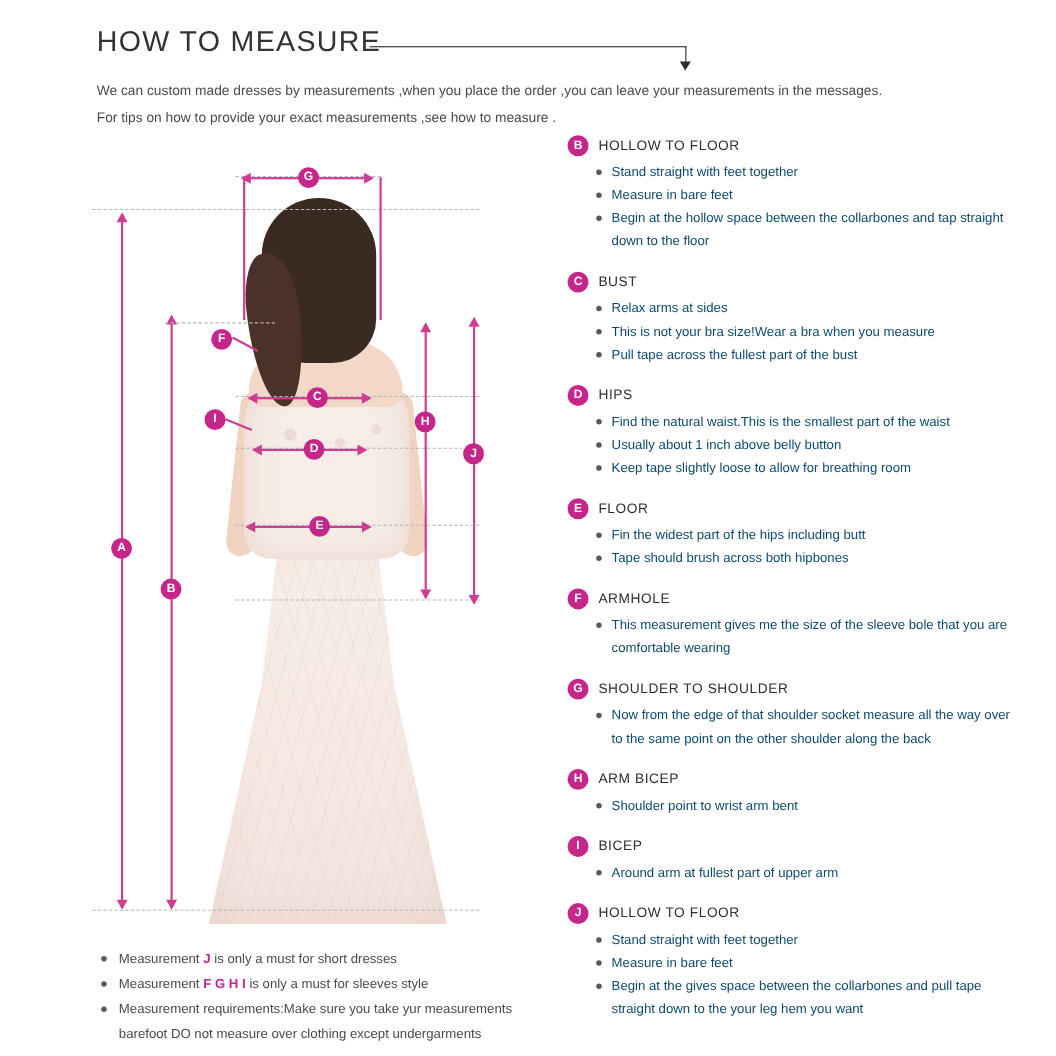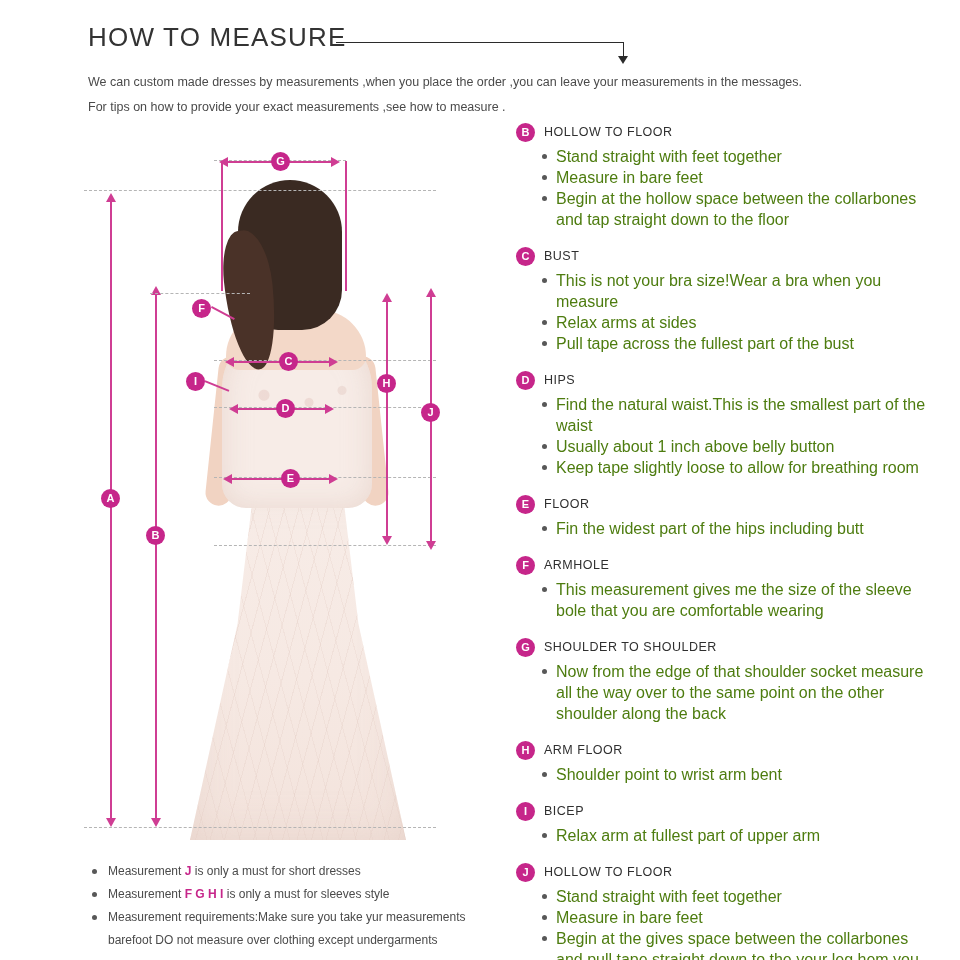--- a/index.html
+++ b/index.html
@@ -220,23 +220,23 @@
     line-height: 20px;
   }
   .instr-list {
     margin: 3px 0 0 0;
     padding: 0;
     list-style: none;
   }
   .instr-list li {
     position: relative;
     padding-left: 40px;
-    font-size: 16px;
+    font-size: 12px;
     line-height: 21px;
-    color: #4d7c0f;
+    color: #0c4a6e;
   }
   .instr-list li::before {
     content: "";
     position: absolute;
     left: 26px; top: 8px;
     width: 5px; height: 5px;
     border-radius: 50%;
     background: #585858;
   }
 
@@ -367,22 +367,22 @@
         <li>Begin at the hollow space between the  collarbones and tap straight down to the floor</li>
       </ul>
     </div>
 
     <div class="instr-block">
       <div class="instr-head">
         <span class="badge">C</span>
         <span class="instr-title">BUST</span>
       </div>
       <ul class="instr-list">
+        <li>Relax arms at sides</li>
         <li>This is not your bra size!Wear a bra when you measure</li>
-        <li>Relax arms at sides</li>
         <li>Pull tape across the fullest part of the bust</li>
       </ul>
     </div>
 
     <div class="instr-block">
       <div class="instr-head">
         <span class="badge">D</span>
         <span class="instr-title">HIPS</span>
       </div>
       <ul class="instr-list">
@@ -392,20 +392,21 @@
       </ul>
     </div>
 
     <div class="instr-block">
       <div class="instr-head">
         <span class="badge">E</span>
         <span class="instr-title">FLOOR</span>
       </div>
       <ul class="instr-list">
         <li>Fin the widest part of the hips including butt</li>
+        <li>Tape should brush across both hipbones</li>
       </ul>
     </div>
 
     <div class="instr-block">
       <div class="instr-head">
         <span class="badge">F</span>
         <span class="instr-title">ARMHOLE</span>
       </div>
       <ul class="instr-list">
         <li>This measurement gives me the size of the sleeve bole that you are comfortable wearing</li>
@@ -418,34 +419,34 @@
         <span class="instr-title">SHOULDER TO SHOULDER</span>
       </div>
       <ul class="instr-list">
         <li>Now from the edge of that shoulder socket measure all the way over to the same point on the other shoulder along the back</li>
       </ul>
     </div>
 
     <div class="instr-block">
       <div class="instr-head">
         <span class="badge">H</span>
-        <span class="instr-title">ARM FLOOR</span>
+        <span class="instr-title">ARM BICEP</span>
       </div>
       <ul class="instr-list">
         <li>Shoulder point to wrist arm bent</li>
       </ul>
     </div>
 
     <div class="instr-block">
       <div class="instr-head">
         <span class="badge">I</span>
         <span class="instr-title">BICEP</span>
       </div>
       <ul class="instr-list">
-        <li>Relax arm at fullest part of upper arm</li>
+        <li>Around arm at fullest part of upper arm</li>
       </ul>
     </div>
 
     <div class="instr-block">
       <div class="instr-head">
         <span class="badge">J</span>
         <span class="instr-title">HOLLOW TO FLOOR</span>
       </div>
       <ul class="instr-list">
         <li>Stand straight with feet together</li>

